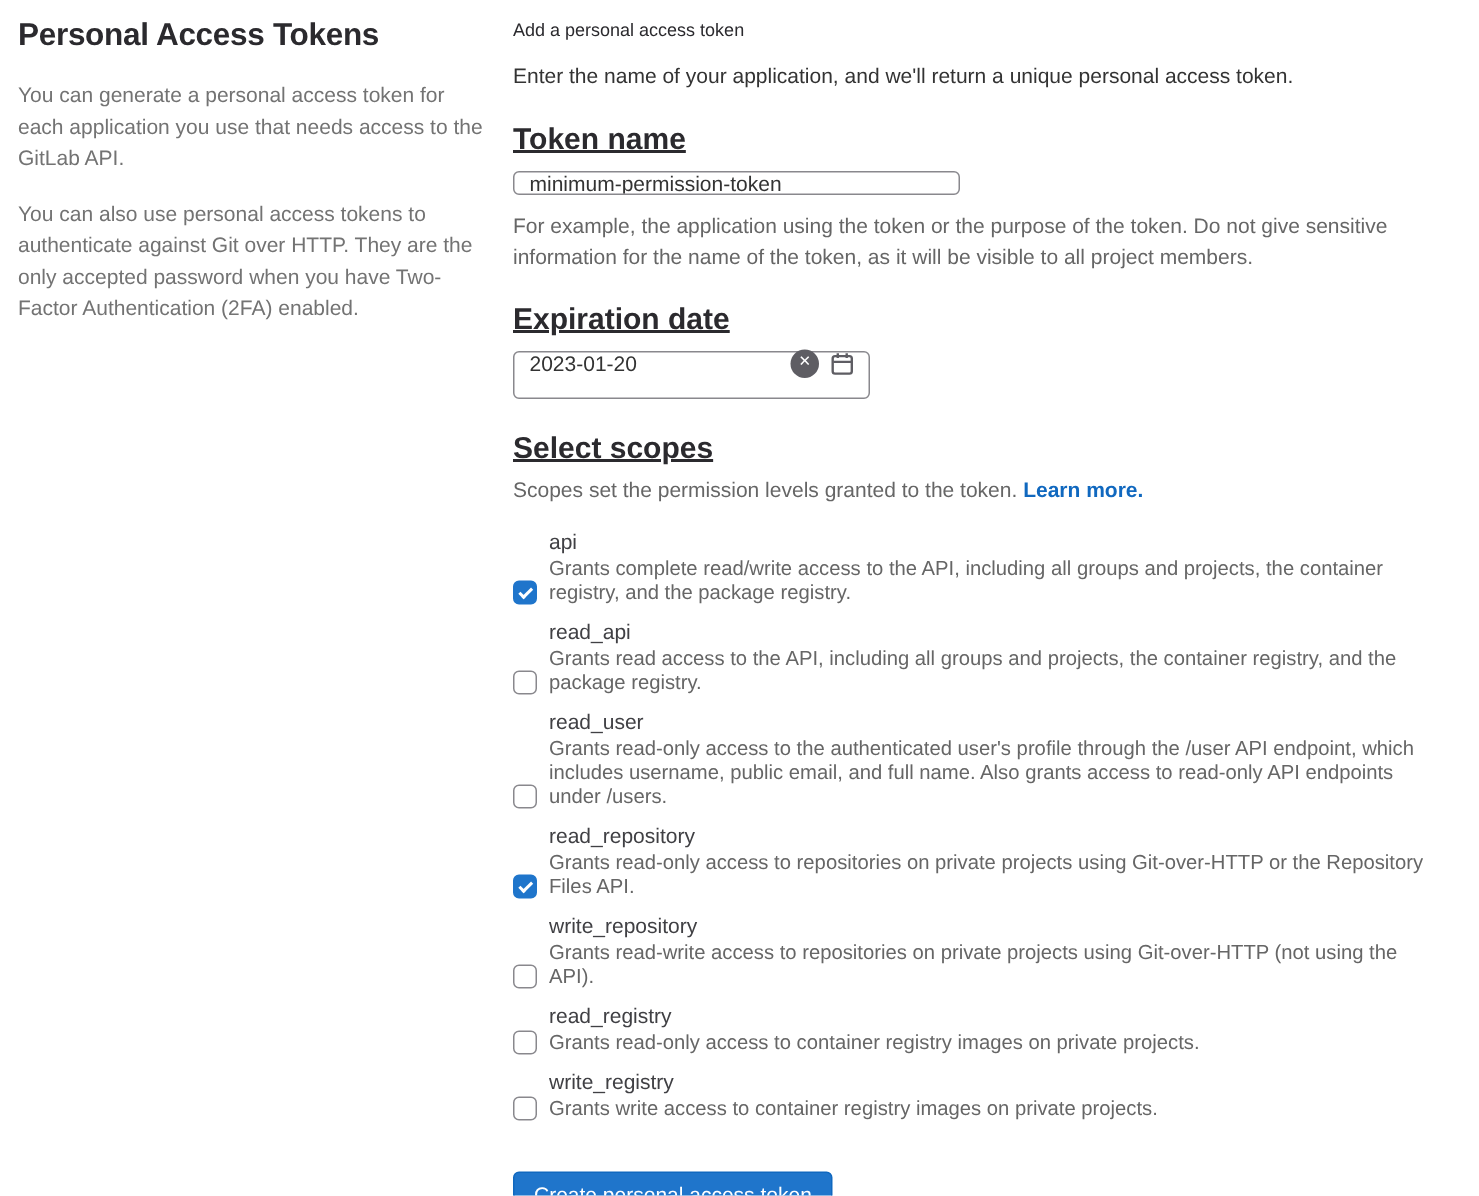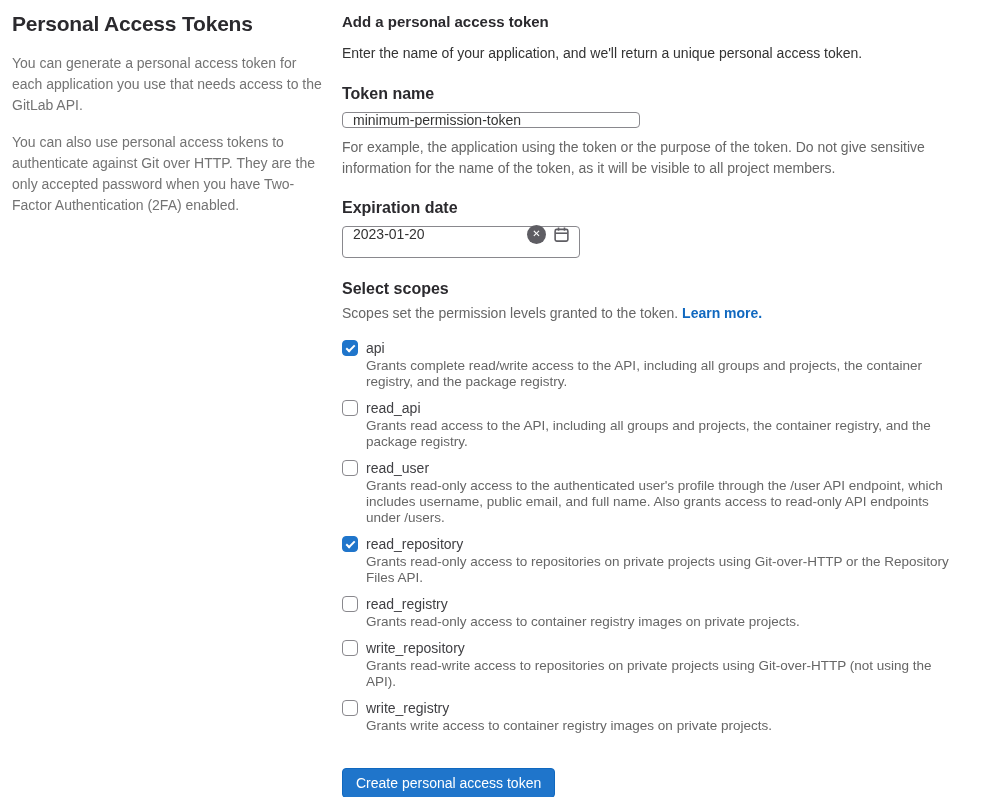--- a/index.html
+++ b/index.html
@@ -16,24 +16,24 @@
   
   .intro { width: 310px; flex: none; margin-right: 20px; }
   .intro h1 {
     font-size: 21px; font-weight: 700; margin: 2px 0 17px;
     color: #2b2a2e; letter-spacing: -0.2px;
   }
   .intro p { font-size: 14px; line-height: 21px; margin: 0 0 16px; color: #737373; }
 
   
   .form-col { width: 622px; }
-  .form-heading { font-size: 15px; font-weight: 700; margin: 3px 0 0; color: #2b2a2e; }
+  .form-heading { font-size: 12px; font-weight: 400; margin: 3px 0 0; color: #2b2a2e; }
   .form-subheading { font-size: 14px; margin: 15px 0 0; color: #333333; }
 
-  .field-label { display: block; font-size: 16px; font-weight: 700; color: #2b2a2e; }
+  .field-label { display: block; font-size: 20px; font-weight: 700; color: #2b2a2e; text-decoration: underline; }
   .lbl-token { margin-top: 24px; }
   .lbl-exp   { margin-top: 20px; }
   .lbl-scopes{ margin-top: 22px; }
 
   .text-input {
     margin-top: 9px; width: 298px; height: 16px;
     border: 1px solid #89888d; border-radius: 4px;
     padding: 0 10px; font-size: 14px; color: #333333;
     font-family: inherit; outline: none; background: #fff;
   }
@@ -54,21 +54,21 @@
     display: flex; align-items: center; justify-content: center;
     font-size: 10px; font-weight: 700; cursor: pointer; flex: none;
     margin-right: 7px; line-height: 1;
   }
   .cal-icon { width: 17px; height: 17px; flex: none; cursor: pointer; display: block; }
 
   .scopes-help { margin: 7px 0 0; font-size: 14px; color: #666666; }
   .scopes-help a { color: #1068bf; text-decoration: none; cursor: pointer; font-weight: bold; }
 
   .scopes { margin-top: 17px; }
-  .scope-row { display: flex; align-items: flex-start; margin-bottom: 8px; }
+  .scope-row { display: flex; align-items: flex-end; margin-bottom: 8px; }
   .checkbox {
     width: 16px; height: 16px; flex: none; margin-top: 2px;
     border: 1px solid #89888d; border-radius: 4px; background: #fff;
     position: relative; cursor: pointer;
   }
   .checkbox.checked { background: #1f75cb; border-color: #1f75cb; }
   .checkbox.checked::after {
     content: ""; position: absolute; left: 3px; top: 4px;
     width: 7px; height: 3px;
     border-left: 2px solid #fff; border-bottom: 2px solid #fff;
@@ -148,30 +148,30 @@
         <span class="checkbox checked"></span>
         <div class="scope-text">
           <div class="scope-name">read_repository</div>
           <div class="scope-desc">Grants read-only access to repositories on private projects using Git-over-HTTP or the Repository Files API.</div>
         </div>
       </div>
 
       <div class="scope-row">
         <span class="checkbox"></span>
         <div class="scope-text">
-          <div class="scope-name">read_registry</div>
-          <div class="scope-desc">Grants read-only access to container registry images on private projects.</div>
+          <div class="scope-name">write_repository</div>
+          <div class="scope-desc">Grants read-write access to repositories on private projects using Git-over-HTTP (not using the API).</div>
         </div>
       </div>
 
       <div class="scope-row">
         <span class="checkbox"></span>
         <div class="scope-text">
-          <div class="scope-name">write_repository</div>
-          <div class="scope-desc">Grants read-write access to repositories on private projects using Git-over-HTTP (not using the API).</div>
+          <div class="scope-name">read_registry</div>
+          <div class="scope-desc">Grants read-only access to container registry images on private projects.</div>
         </div>
       </div>
 
       <div class="scope-row">
         <span class="checkbox"></span>
         <div class="scope-text">
           <div class="scope-name">write_registry</div>
           <div class="scope-desc">Grants write access to container registry images on private projects.</div>
         </div>
       </div>

